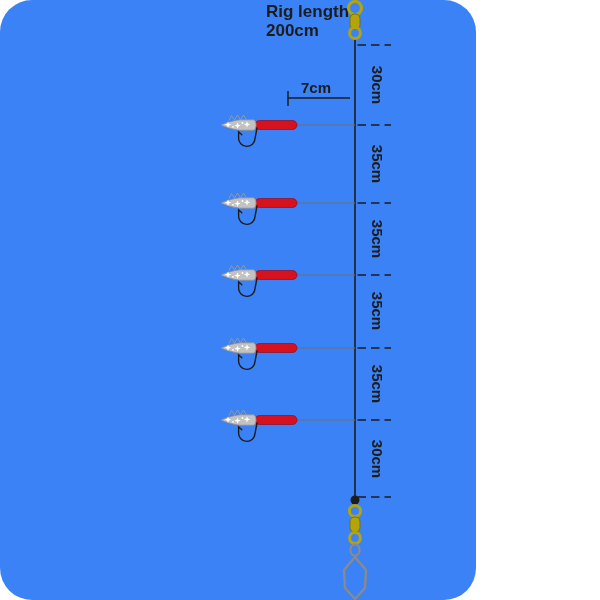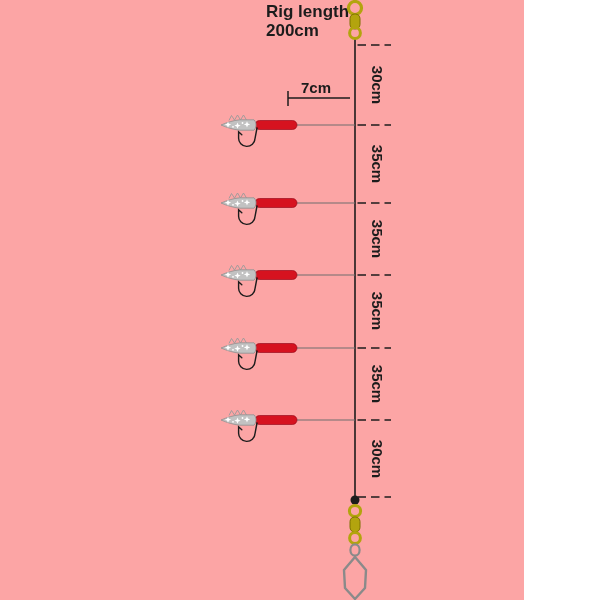--- a/index.html
+++ b/index.html
@@ -6,23 +6,24 @@
     margin: 0;
     padding: 0;
     background: #ffffff;
     width: 600px;
     height: 600px;
     overflow: hidden;
     font-family: "Liberation Sans", sans-serif;
   }
   .stage {
     position: relative;
-    width: 524px;
+    width: 476px;
     height: 600px;
-    background: #fca5a5;
+    background: #3b82f6;
+    border-radius: 32px;
   }
   svg { display: block; }
   text {
     font-family: "Liberation Sans", sans-serif;
     fill: #1c1c1c;
   }
   .title-text { font-size: 17px; font-weight: bold; }
   .seg-label  { font-size: 15px; font-weight: bold; }
   .dropper-label { font-size: 15px; font-weight: bold; }
 </style>

